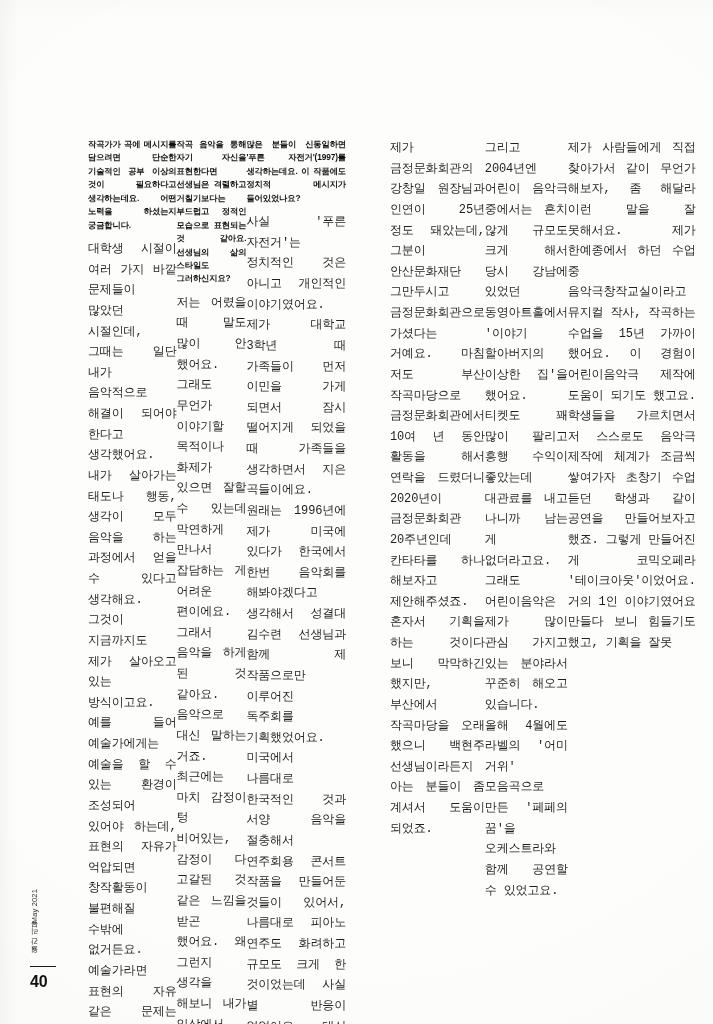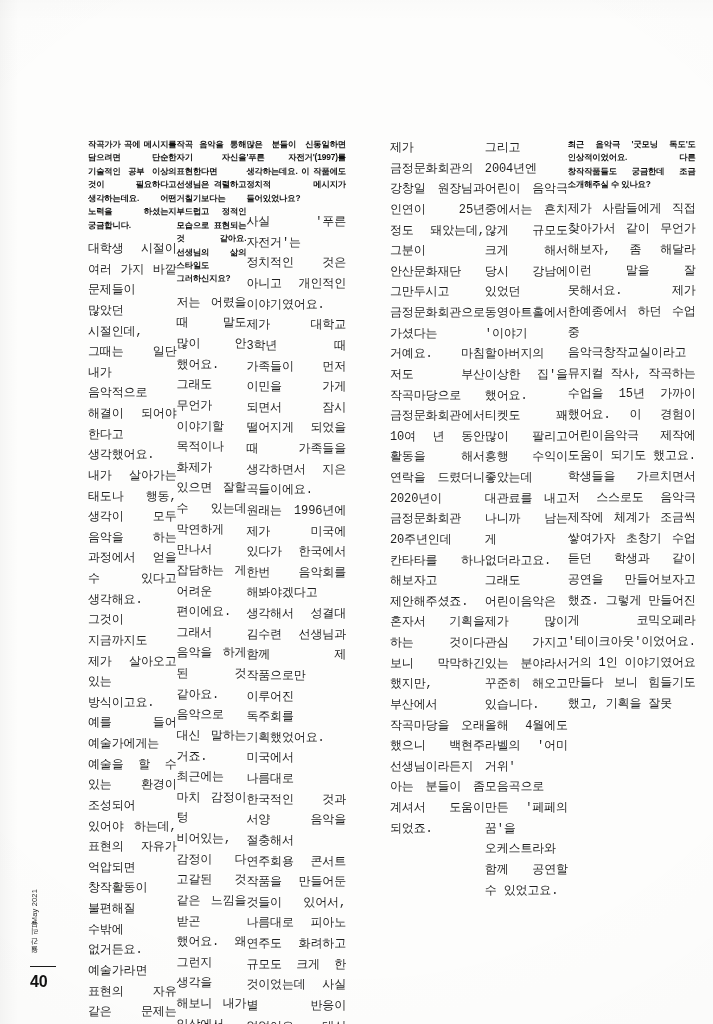--- a/index.html
+++ b/index.html
@@ -142,21 +142,20 @@
 
       <div class="qa-block">
         <p class="a-para">제가 금정문화회관의 강창일 원장님과 인연이 25년 정도 돼았는데, 그분이 안산문화재단 그만두시고 금정문화회관으로 가셨다는 거예요. 마침 저도 부산 작곡마당으로 금정문화회관에서 10여 년 동안 활동을 해서 연락을 드렸더니 2020년이 금정문화회관 20주년인데 칸타타를 하나 해보자고 제안해주셨죠. 혼자서 기획을 하는 것이다 보니 막막하긴 했지만, 부산에서 작곡마당을 오래 했으니 백현주 선생님이라든지 아는 분들이 좀 계셔서 도움이 되었죠.</p>
       </div>
 
       <div class="qa-block">
         <p class="a-para">그리고 2004년엔 어린이 음악극 중에서는 흔치 않게 규모도 크게 해서 당시 강남에 있었던 동영아트홀에서 '이야기 할아버지의 이상한 집'을 했어요. 티켓도 꽤 많이 팔리고 흥행 수익이 좋았는데 대관료를 내고 나니까 남는 게 없더라고요. 그래도 어린이음악은 제가 많이 관심 가지고 있는 분야라서 꾸준히 해오고 있습니다. 올해 4월에도 라벨의 '어미 거위' 모음곡으로 만든 '페페의 꿈'을 오케스트라와 함께 공연할 수 있었고요.</p>
       </div>
 
       <div class="qa-block">
-        <p class="q-text">최근 음악극 '굿모닝 독도'도 인상적이었어요. 다른 창작작품들도 궁금한데 조금 소개해주실 수 있나요?</p>
         <p class="a-para">제가 사람들에게 직접 찾아가서 같이 무언가 해보자, 좀 해달라 이런 말을 잘 못해서요. 제가 한예종에서 하던 수업 중 음악극창작교실이라고 뮤지컬 작사, 작곡하는 수업을 15년 가까이 했어요. 이 경험이 어린이음악극 제작에 도움이 되기도 했고요. 학생들을 가르치면서 저 스스로도 음악극 제작에 체계가 조금씩 쌓여가자 초창기 수업 듣던 학생과 같이 공연을 만들어보자고 했죠. 그렇게 만들어진 게 코믹오페라 '테이크아웃'이었어요. 거의 1인 이야기였어요 만들다 보니 힘들기도 했고, 기획을 잘못</p>
       </div>
 
     </div>
 
   </div>
 
   <div class="folio">
     <div class="folio-vertical">월간 리뷰 May 2021</div>
     <div class="folio-rule"></div>

